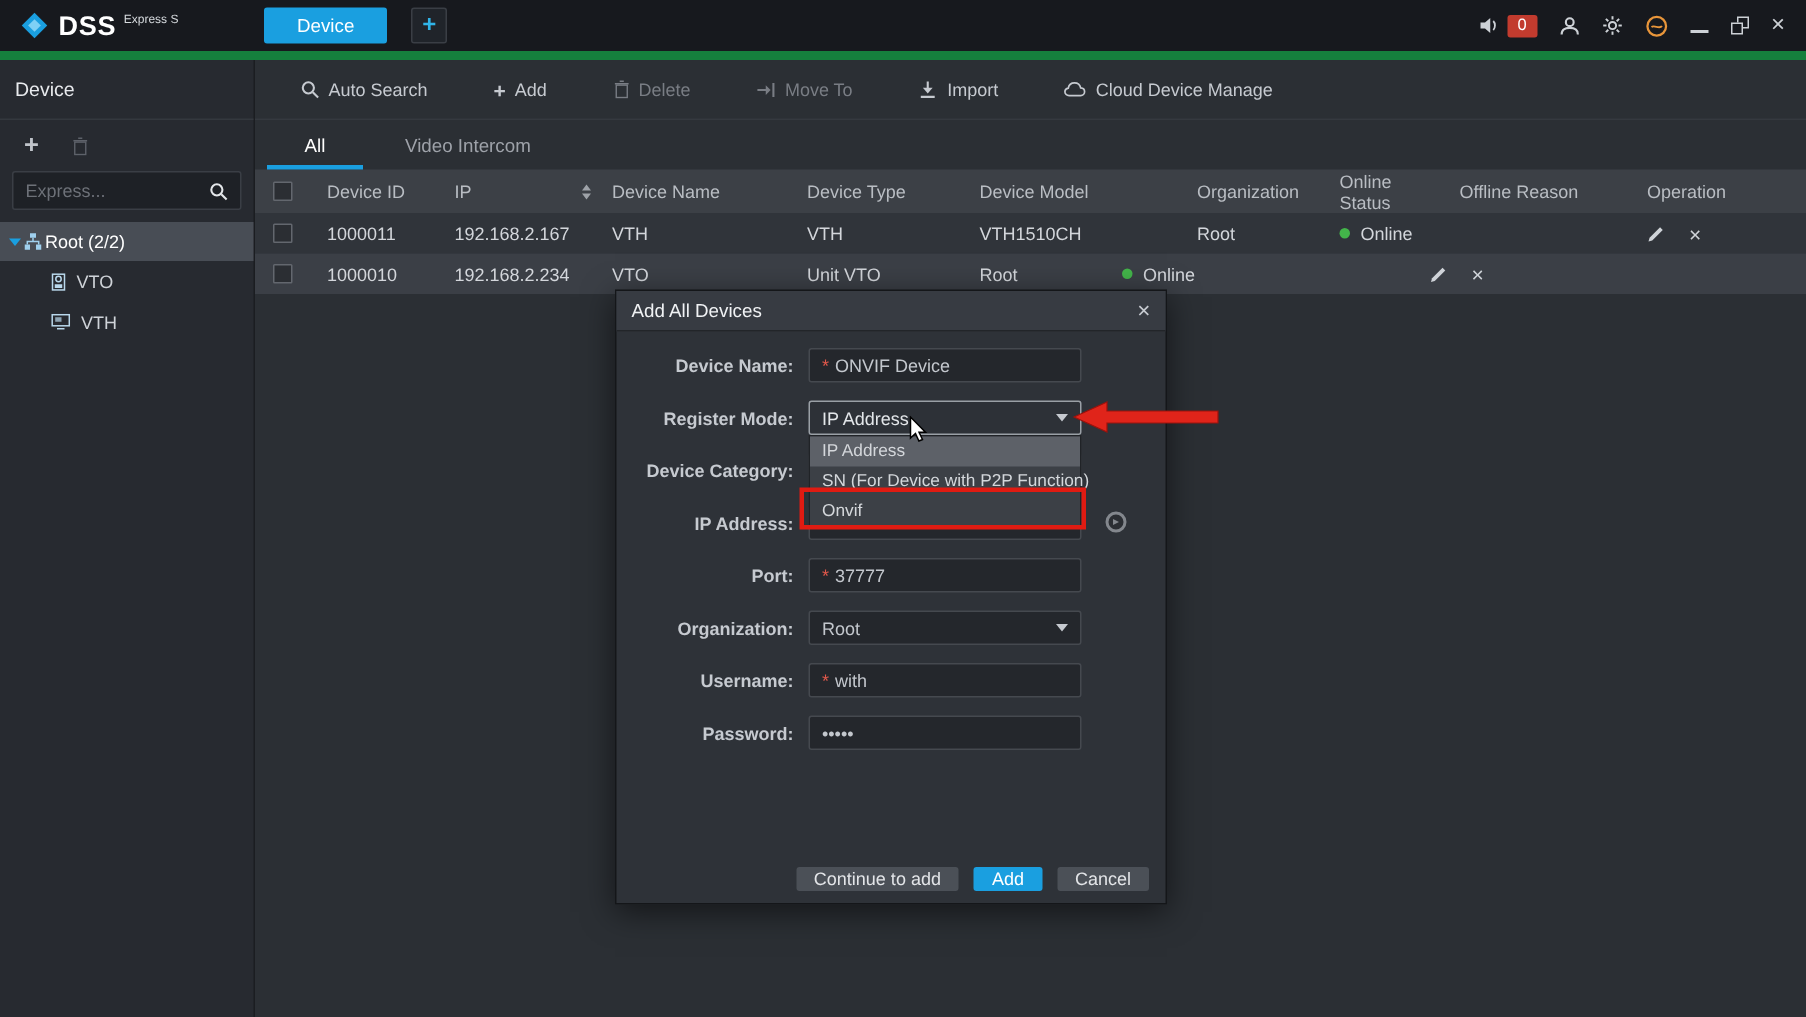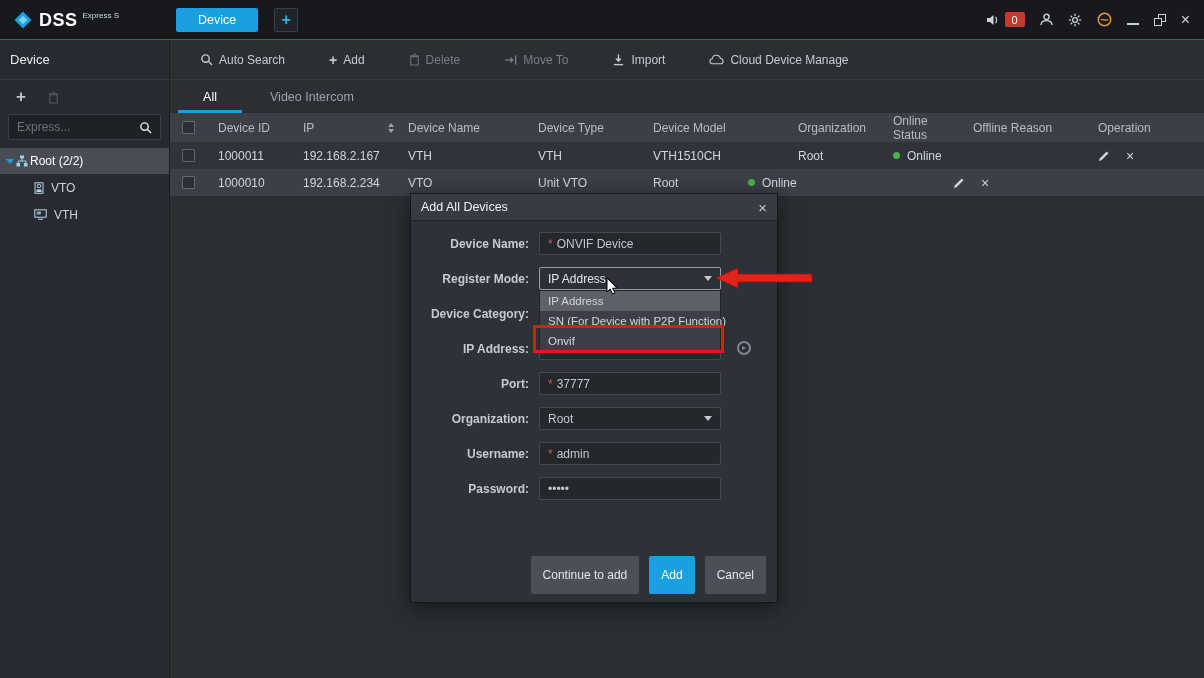--- a/index.html
+++ b/index.html
@@ -7,21 +7,21 @@
     width: 1204px; height: 678px; margin: 0; position: relative;
     background: #2b2f34; overflow: hidden;
     font-family: "Liberation Sans", sans-serif;
     -webkit-font-smoothing: antialiased;
   }
   svg { display: block; }
 
   
   .topbar { position: absolute; left: 0; top: 0; width: 100%; height: 40px;
     background: #17191e; display: flex; align-items: center; z-index: 6;
-    border-bottom: 1px solid #15803d; }
+    border-bottom: 6px solid #15803d; }
   .brand { width: 170px; flex: none; display: flex; align-items: flex-start;
     padding-left: 12px; gap: 5px; }
   .brand-name { color: #fff; font-weight: bold; font-size: 18px; letter-spacing: .5px; line-height: 22px; }
   .brand-sup { color: #d6dade; font-size: 8px; margin-top: 2px; }
   .device-tab { background: #1a9fe0; color: #fff; font-size: 12.5px; height: 24px;
     padding: 0 22px; display: flex; align-items: center; border-radius: 2px; margin-left: 6px; }
   .addtab { width: 24px; height: 24px; margin-left: 16px; background: #20242a;
     border: 1px solid #3a3e45; color: #30b4e8; display: flex; align-items: center;
     justify-content: center; font-size: 16px; font-weight: bold; border-radius: 2px; }
   .topbar-right { margin-left: auto; display: flex; align-items: center; gap: 15px;
@@ -113,21 +113,21 @@
   .dd-item { height: 20px; display: flex; align-items: center; padding: 0 8px;
     font-size: 11.5px; color: #d4d7db; white-space: nowrap; }
   .dd-item.sel { background: #5d6168; }
   .red-box { position: absolute; left: 122px; top: 131px; width: 191px; height: 28px;
     border: 3px solid #e01b12; z-index: 5; }
   .refresh-btn { position: absolute; left: 326px; top: 147px; width: 14px; height: 14px;
     border-radius: 50%; border: 2px solid #83878d; background: #2b2e33; z-index: 2; }
   .refresh-btn::after { content: ""; position: absolute; left: 3px; top: 2.5px; width: 0; height: 0;
     border-top: 2.5px solid transparent; border-bottom: 2.5px solid transparent; border-left: 4px solid #83878d; }
   .dlg-buttons { position: absolute; right: 11px; bottom: 8px; display: flex; gap: 10px; }
-  .btn { height: 38px; padding: 0 12px; display: flex; align-items: center; font-size: 12px;
+  .btn { height: 16px; padding: 0 12px; display: flex; align-items: center; font-size: 12px;
     color: #e3e5e8; background: #4b5057; border-radius: 2px; text-align: center; }
   .btn.primary { background: #1a9fe0; color: #fff; }
 
   
   .annot-arrow { position: absolute; left: 712px; top: 267px; z-index: 20; }
   .mouse-cursor { position: absolute; left: 606px; top: 277px; z-index: 30; }
 </style>
 </head>
 <body>
 
@@ -419,21 +419,21 @@
     <span class="finput fselect">
       <span class="val">Root</span>
       <span class="caret"></span>
     </span>
   </div>
 
   <div class="form-row">
     <span class="flabel">Username:</span>
     <span class="finput">
       <span class="star">*</span>
-      <span>admin</span>
+      <span>with</span>
     </span>
   </div>
 
   <div class="form-row">
     <span class="flabel">Password:</span>
     <span class="finput">
       <span>•••••</span>
     </span>
   </div>
 

